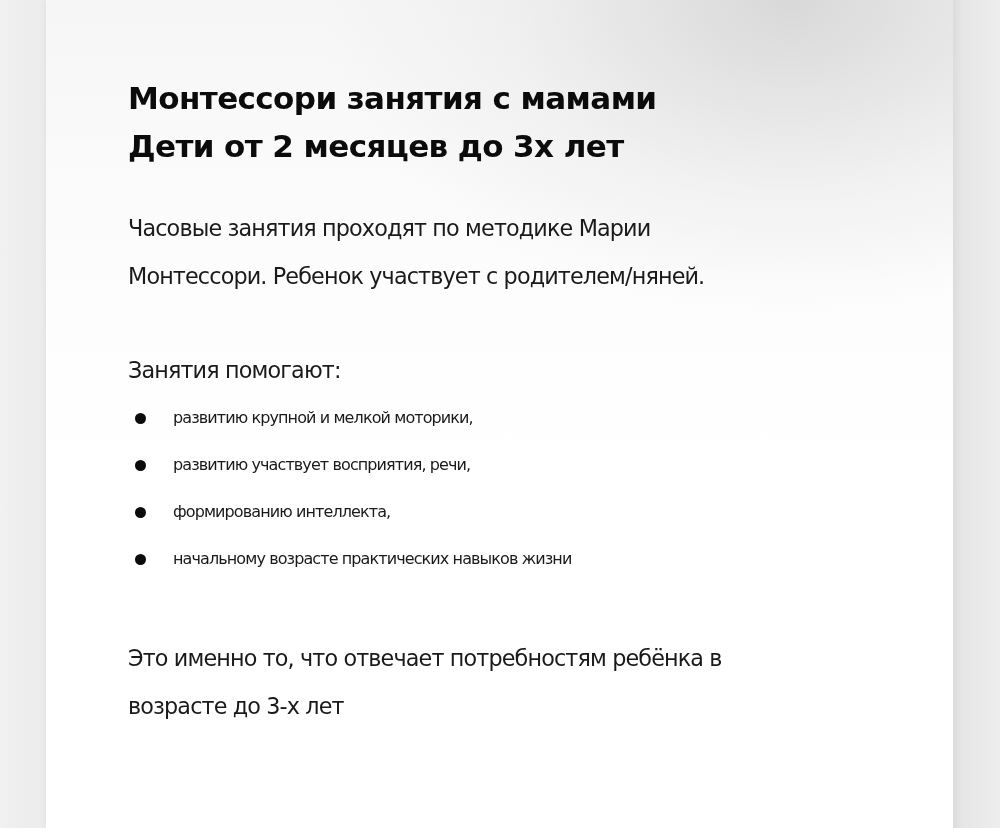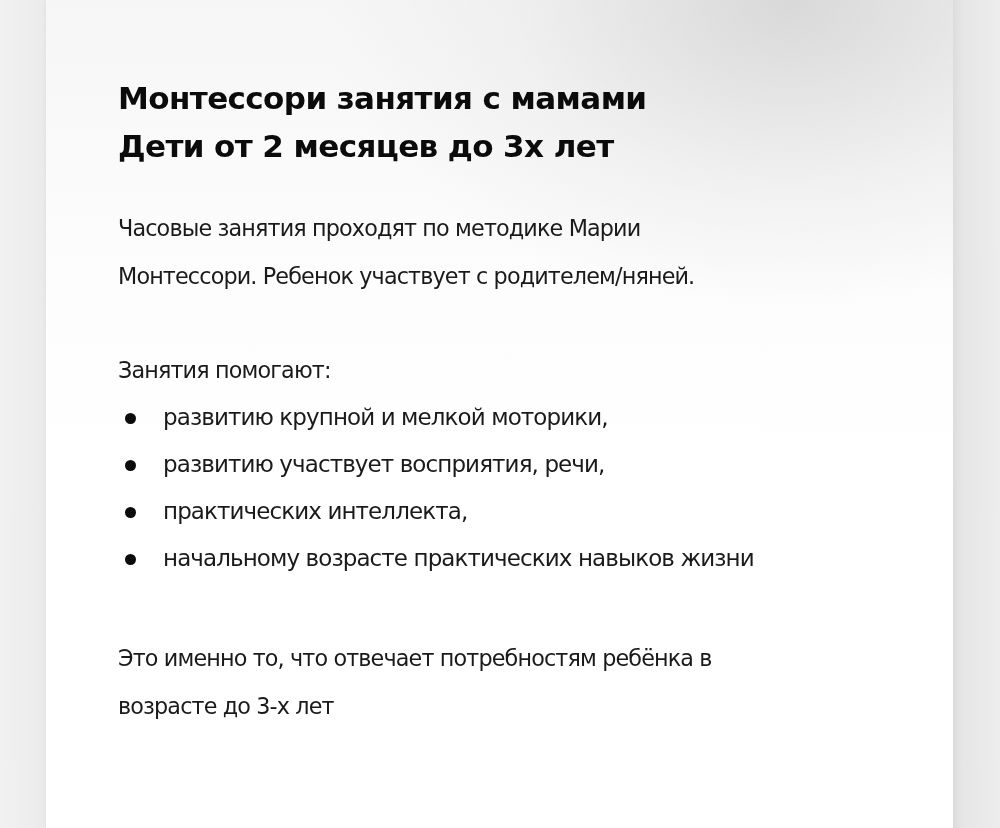--- a/index.html
+++ b/index.html
@@ -29,21 +29,21 @@
       box-shadow: 0 0 6px rgba(0,0,0,0.06);
     }
     .right-edge {
       position: absolute;
       left: 953px; top: 0;
       width: 47px; height: 828px;
       background: linear-gradient(90deg, #dcdcdc 0%, #e6e6e6 20%, #ededed 100%);
     }
     .content {
       position: absolute;
-      left: 118px;
+      left: 128px;
       top: 74px;
       width: 800px;
       color: #111111;
     }
     .title {
       margin: 0;
       font-family: "DejaVu Sans", sans-serif;
       font-weight: bold;
       font-size: 31px;
       line-height: 48px;
@@ -67,21 +67,21 @@
     .helps-label { margin-top: 46px; }
     .bullets {
       list-style: none;
       margin: 0;
       padding: 0;
     }
     .bullet-item {
       position: relative;
       padding-left: 45px;
       font-family: "DejaVu Sans", sans-serif;
-      font-size: 23px;
+      font-size: 16px;
       line-height: 47px;
       letter-spacing: -0.9px;
       color: #1a1a1a;
       white-space: nowrap;
     }
     .bullet-dot {
       position: absolute;
       left: 7px;
       top: 19px;
       width: 11px;
@@ -118,21 +118,21 @@
     <li class="bullet-item">
       <span class="bullet-dot"></span>
       <span>развитию крупной и мелкой моторики,</span>
     </li>
     <li class="bullet-item">
       <span class="bullet-dot"></span>
       <span>развитию участвует восприятия, речи,</span>
     </li>
     <li class="bullet-item">
       <span class="bullet-dot"></span>
-      <span>практических интеллекта,</span>
+      <span>формированию интеллекта,</span>
     </li>
     <li class="bullet-item">
       <span class="bullet-dot"></span>
       <span>начальному возрасте практических навыков жизни</span>
     </li>
   </ul>
 
   <p class="para closing">
     <span>Это именно то, что отвечает потребностям ребёнка в</span>
     <span>возрасте до 3-х лет</span>

